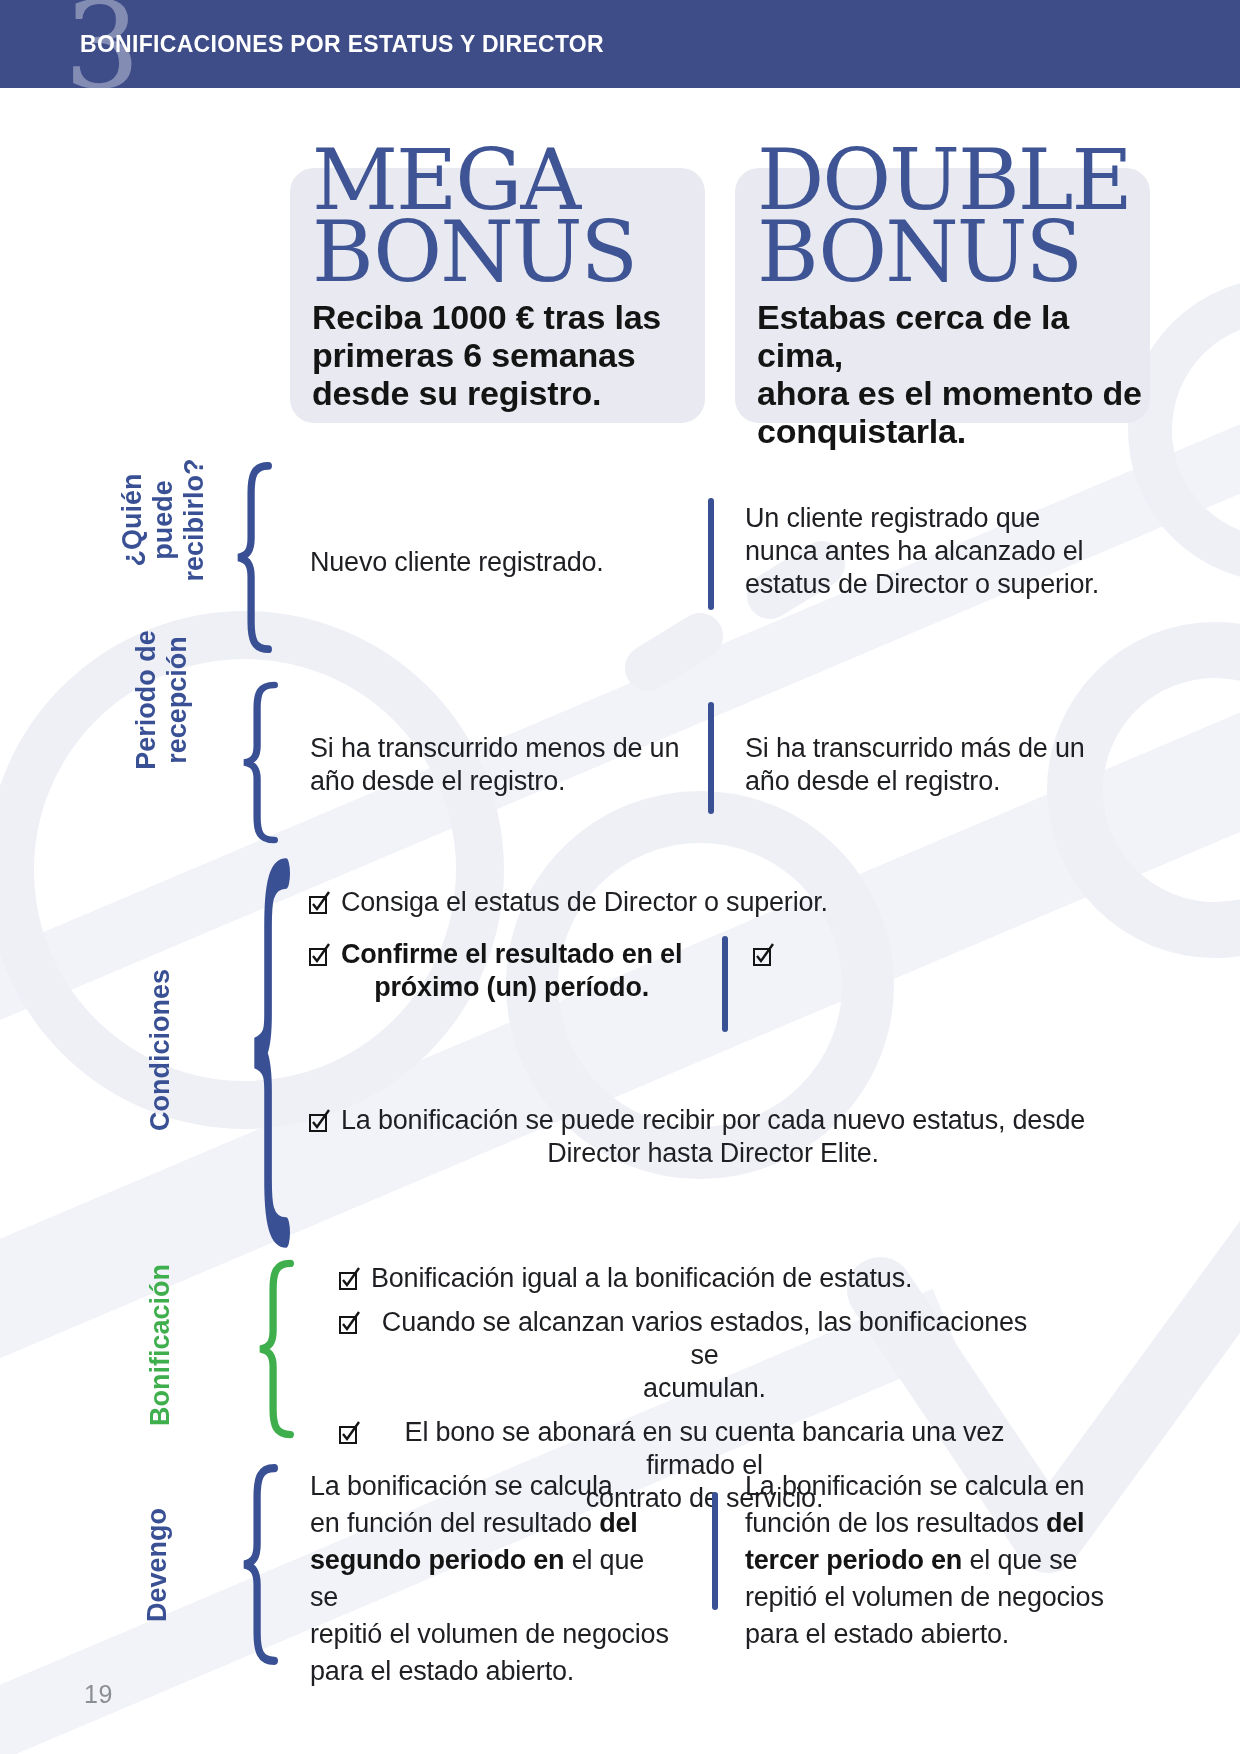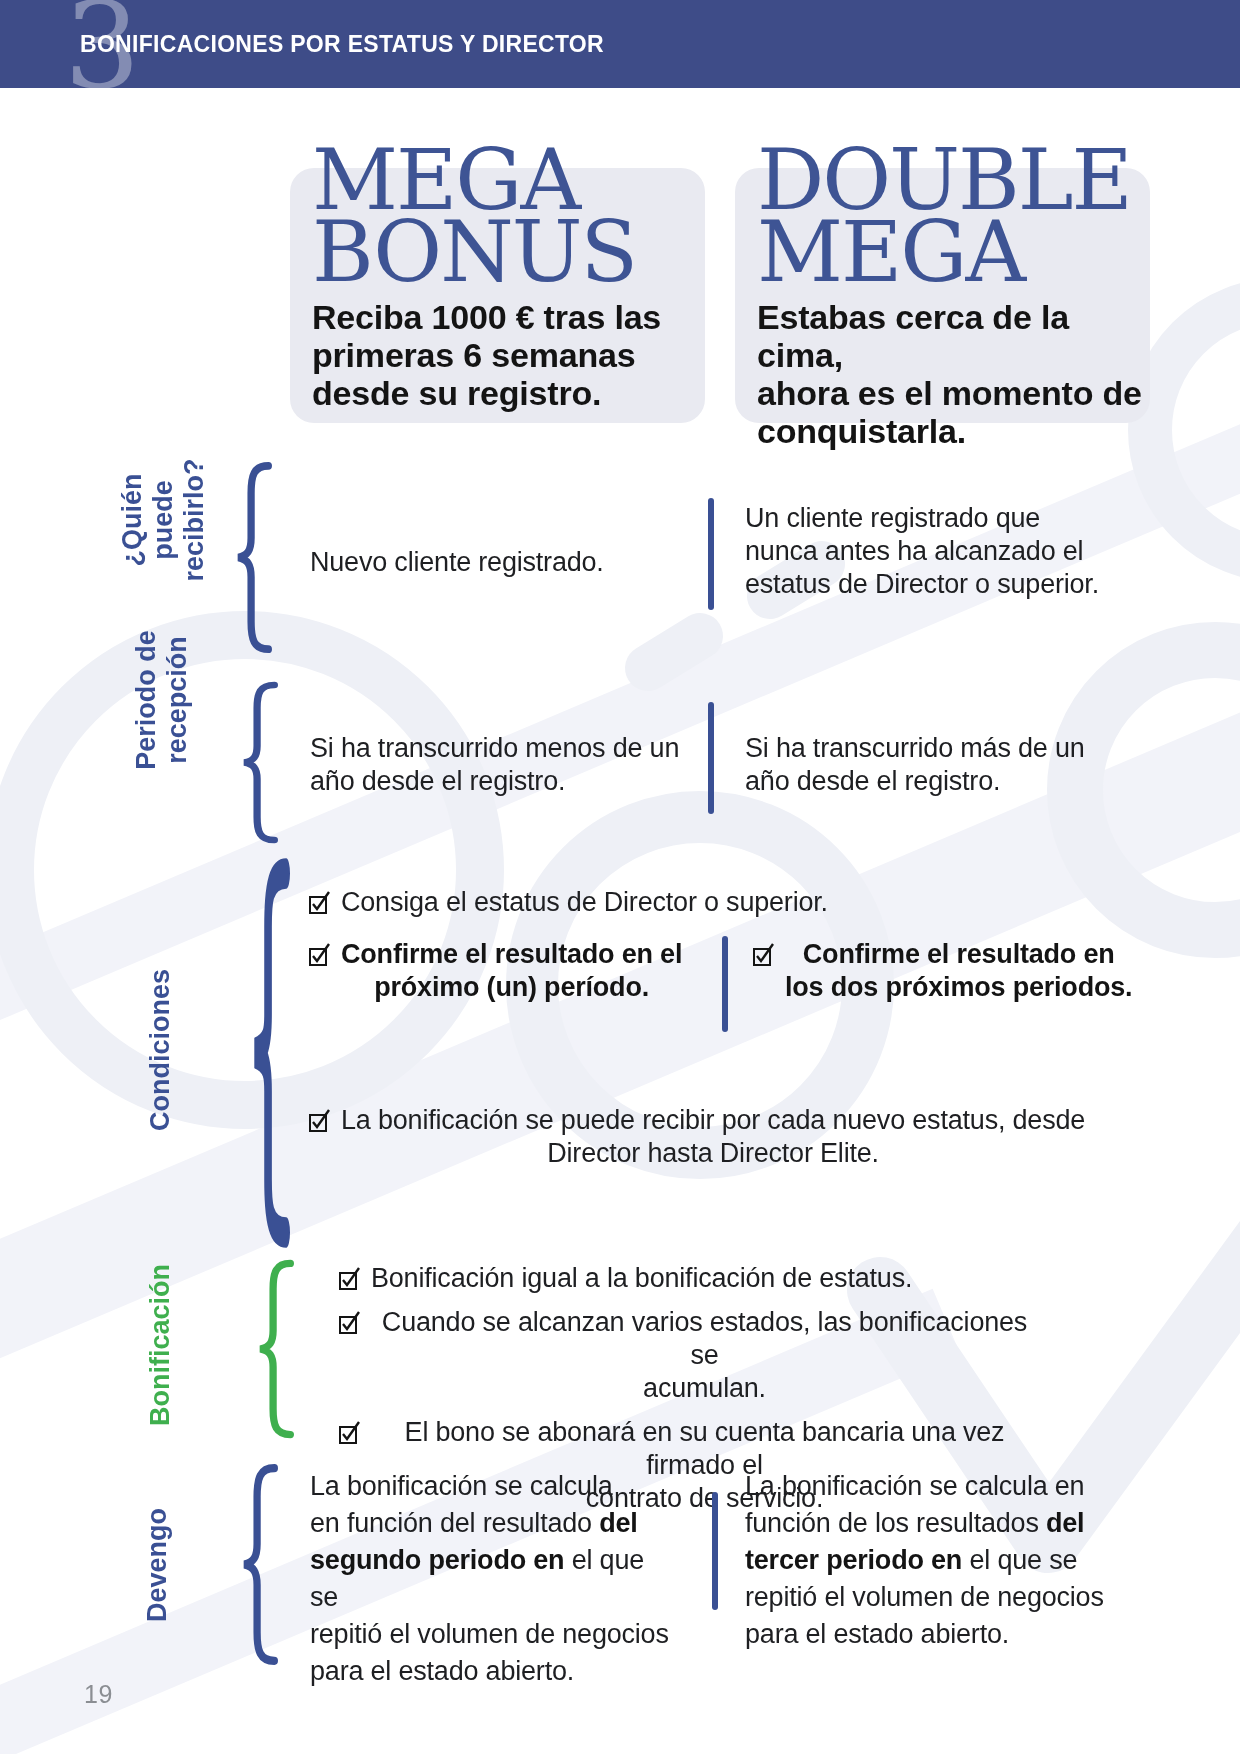--- a/index.html
+++ b/index.html
@@ -80,21 +80,21 @@
 
   <div id="card-mega" class="abs bonus-card">
     <div class="bonus-title">MEGA
 BONUS</div>
     <div class="bonus-tagline">Reciba 1000 € tras las
 primeras 6 semanas
 desde su registro.</div>
   </div>
   <div id="card-double" class="abs bonus-card">
     <div class="bonus-title">DOUBLE
-MEGA</div>
+BONUS</div>
     <div class="bonus-tagline">Estabas cerca de la cima,
 ahora es el momento de
 conquistarla.</div>
   </div>
 
   <div class="abs row-label" style="left:163px;top:520px;">¿Quién
 puede
 recibirlo?</div>
   <svg class="abs brace" style="left:232px;top:460px;" width="40" height="195" viewBox="0 0 44 200" preserveAspectRatio="none">
     <path d="M40,6 C24,6 21,16 21,34 L21,80 C21,93 17,98 7,100 C17,102 21,107 21,120 L21,166 C21,184 24,194 40,194" stroke="#3A5094" stroke-width="8" fill="none" stroke-linecap="round"></path>
@@ -136,22 +136,20 @@
     </svg>
     <div class="txt bold-item">Confirme el resultado en el
 próximo (un) período.</div>
   </div>
   <div class="abs vdivider" style="left:722px;top:936px;height:96px;"></div>
   <div class="abs check-item" style="left:752px;top:938px;width:420px;">
     <svg class="cbox" width="24" height="26" viewBox="0 0 24 26">
       <rect x="2" y="7" width="16" height="16" stroke="#141414" stroke-width="2" fill="none"></rect>
       <path d="M5 14 L9 19 L21 2" stroke="#141414" stroke-width="2.4" fill="none"></path>
     </svg>
-    <div class="txt bold-item">Confirme el resultado en
-los dos próximos periodos.</div>
   </div>
 
 
   <div class="abs check-item" style="left:308px;top:1104px;width:890px;">
     <svg class="cbox" width="24" height="26" viewBox="0 0 24 26">
       <rect x="2" y="7" width="16" height="16" stroke="#141414" stroke-width="2" fill="none"></rect>
       <path d="M5 14 L9 19 L21 2" stroke="#141414" stroke-width="2.4" fill="none"></path>
     </svg>
     <div class="txt">La bonificación se puede recibir por cada nuevo estatus, desde
 Director hasta Director Elite.</div>

